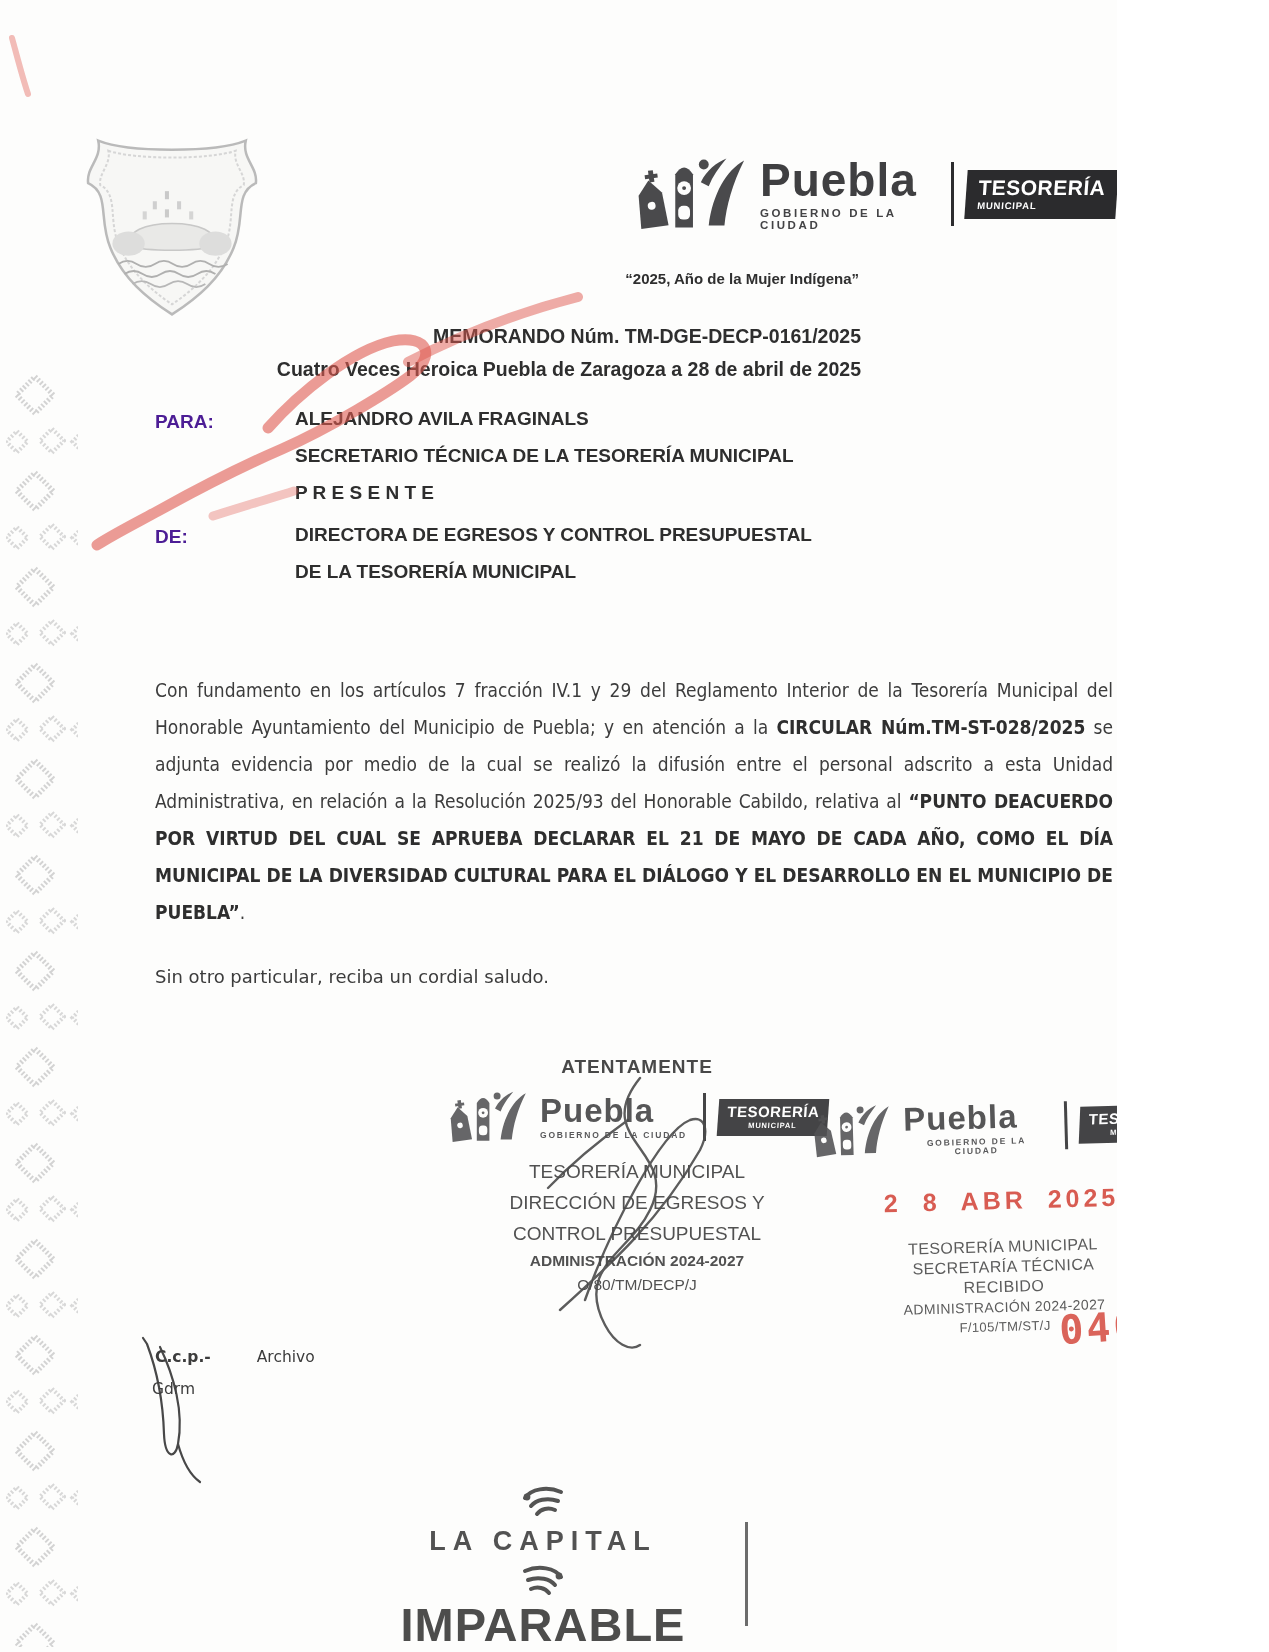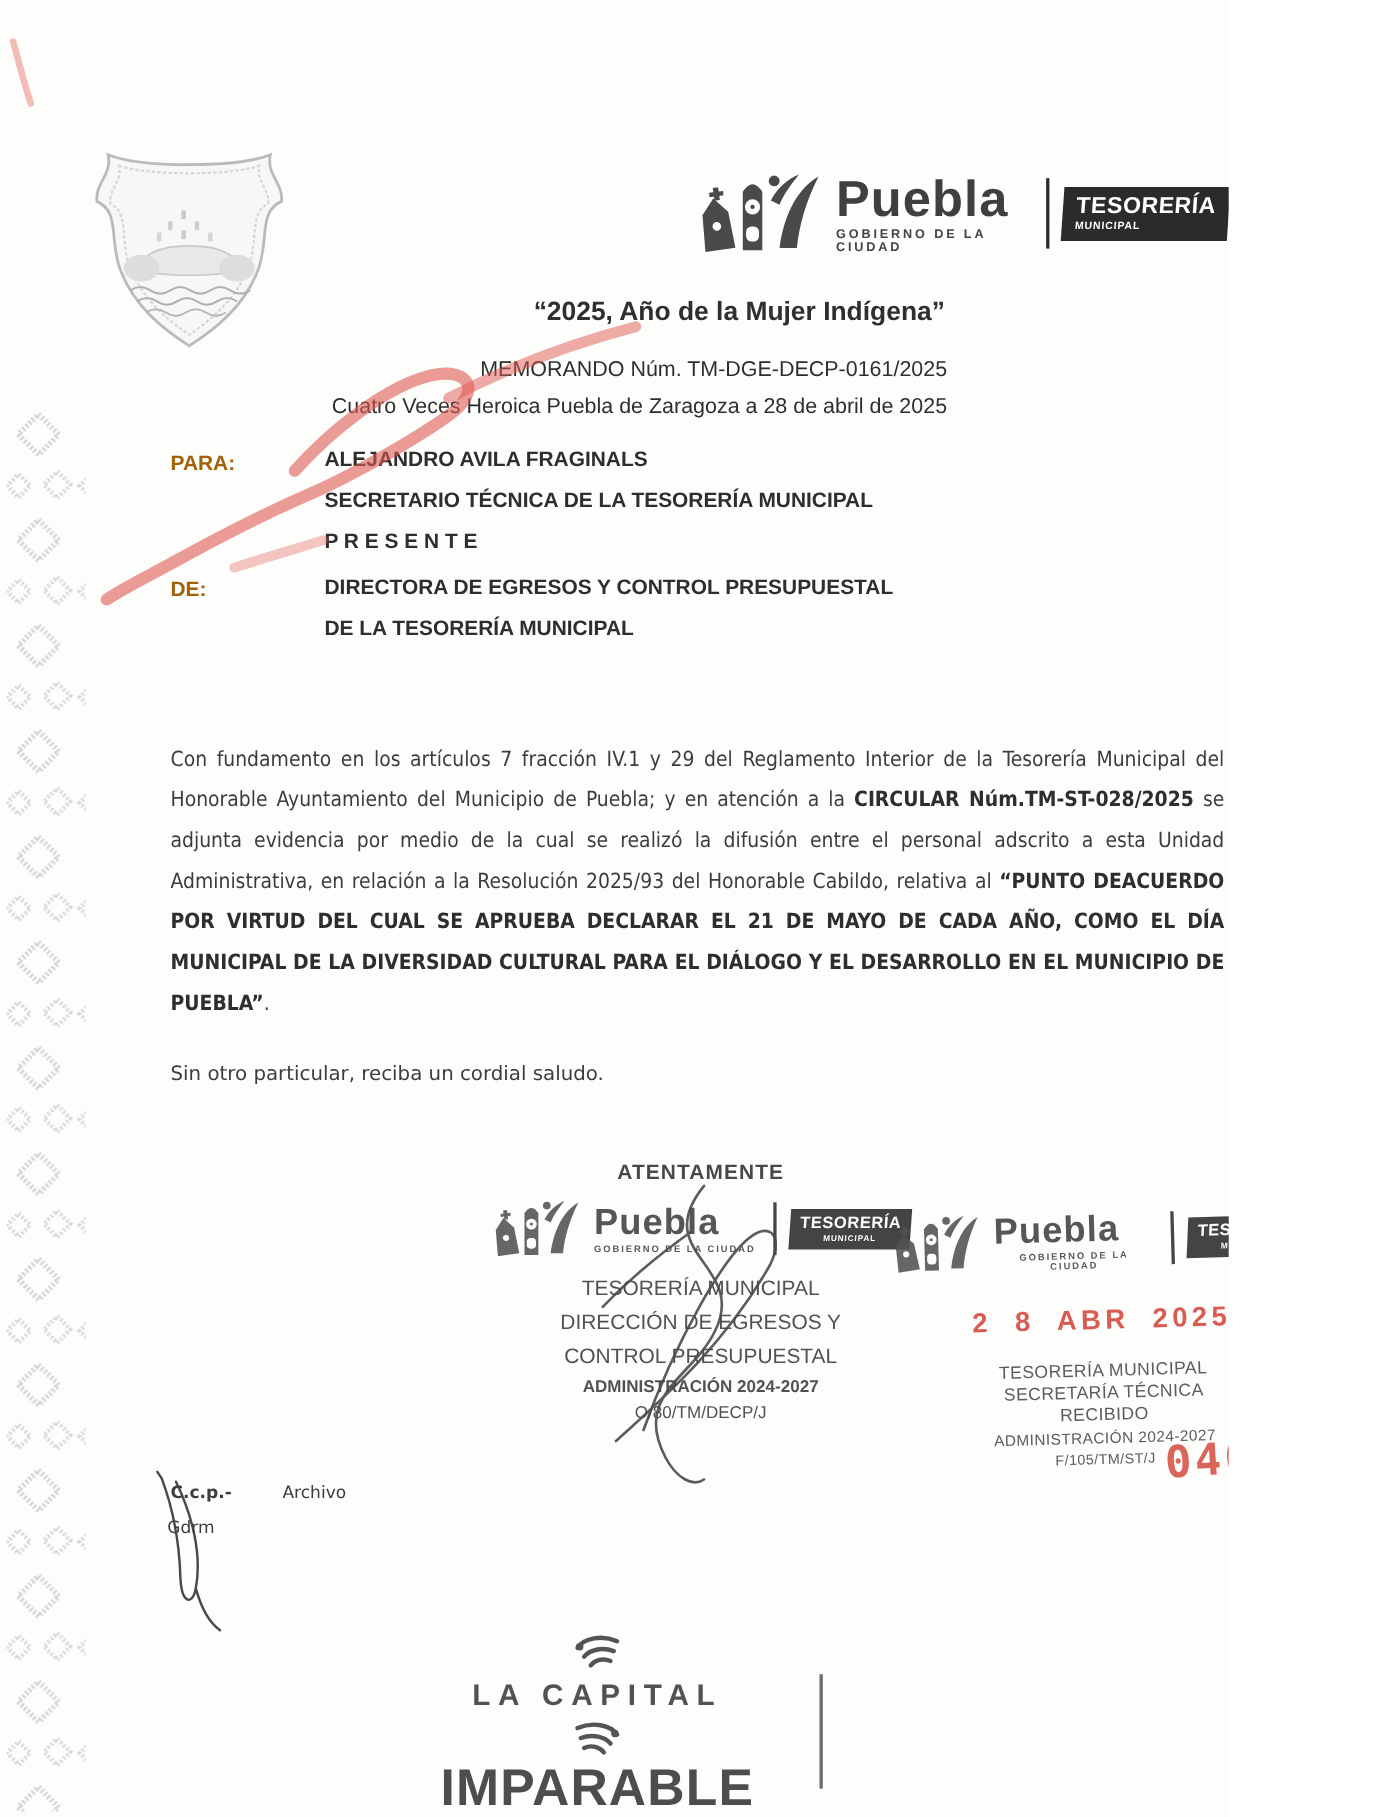--- a/index.html
+++ b/index.html
@@ -17,25 +17,25 @@
   .wordmark{display:flex;flex-direction:column;align-items:flex-start;line-height:1;}
   .brand{font-size:46px;font-weight:bold;color:#3f3f41;letter-spacing:1px;}
   .brand-sub{font-size:11.5px;font-weight:bold;color:#434345;letter-spacing:2.6px;margin-top:5px;}
   .logo-divider{width:4px;height:64px;background:#2c2c2e;margin:0 2px 0 6px;}
   .dept-box{background:#2b2b2d;color:#fff;padding:7px 12px 8px 12px;transform:skewX(-4deg);line-height:1;}
   .dept{font-size:21px;font-weight:800;letter-spacing:.5px;}
   .dept-sub{font-size:9.5px;font-weight:bold;margin-top:3px;letter-spacing:.8px;}
   .header-logo{position:absolute;left:632px;top:148px;}
   
   .tagline{position:absolute;left:0;right:258px;top:270px;text-align:right;
-           font-size:24px;font-weight:bold;color:#2f2f2f;}
+           font-size:15px;font-weight:bold;color:#2f2f2f;}
   .memo-block{position:absolute;left:0;right:256px;top:320px;text-align:right;
-              font-size:19.5px;font-weight:normal;color:#2e2e2e;line-height:33px;}
-  
-  .addr-label{position:absolute;left:155px;font-size:19px;font-weight:bold;color:#a16207;}
+              font-size:19.5px;font-weight:bold;color:#2e2e2e;line-height:33px;}
+  
+  .addr-label{position:absolute;left:155px;font-size:19px;font-weight:bold;color:#4c1d95;}
   .addr-lines{position:absolute;left:295px;font-size:19px;font-weight:bold;color:#2e2e2e;line-height:37px;}
   
   .body-par{position:absolute;left:155px;width:958px;top:672px;font-size:19px;line-height:37px;
             text-align:justify;color:#3c3c3c;font-family:"DejaVu Sans",sans-serif;
             font-stretch:condensed;}
   .body-par .b{font-weight:bold;color:#2e2e2e;}
   .closing{position:absolute;left:155px;top:966px;font-size:18px;color:#3c3c3c;
            font-family:"DejaVu Sans",sans-serif;}
   
   .stamp{opacity:.88;}

